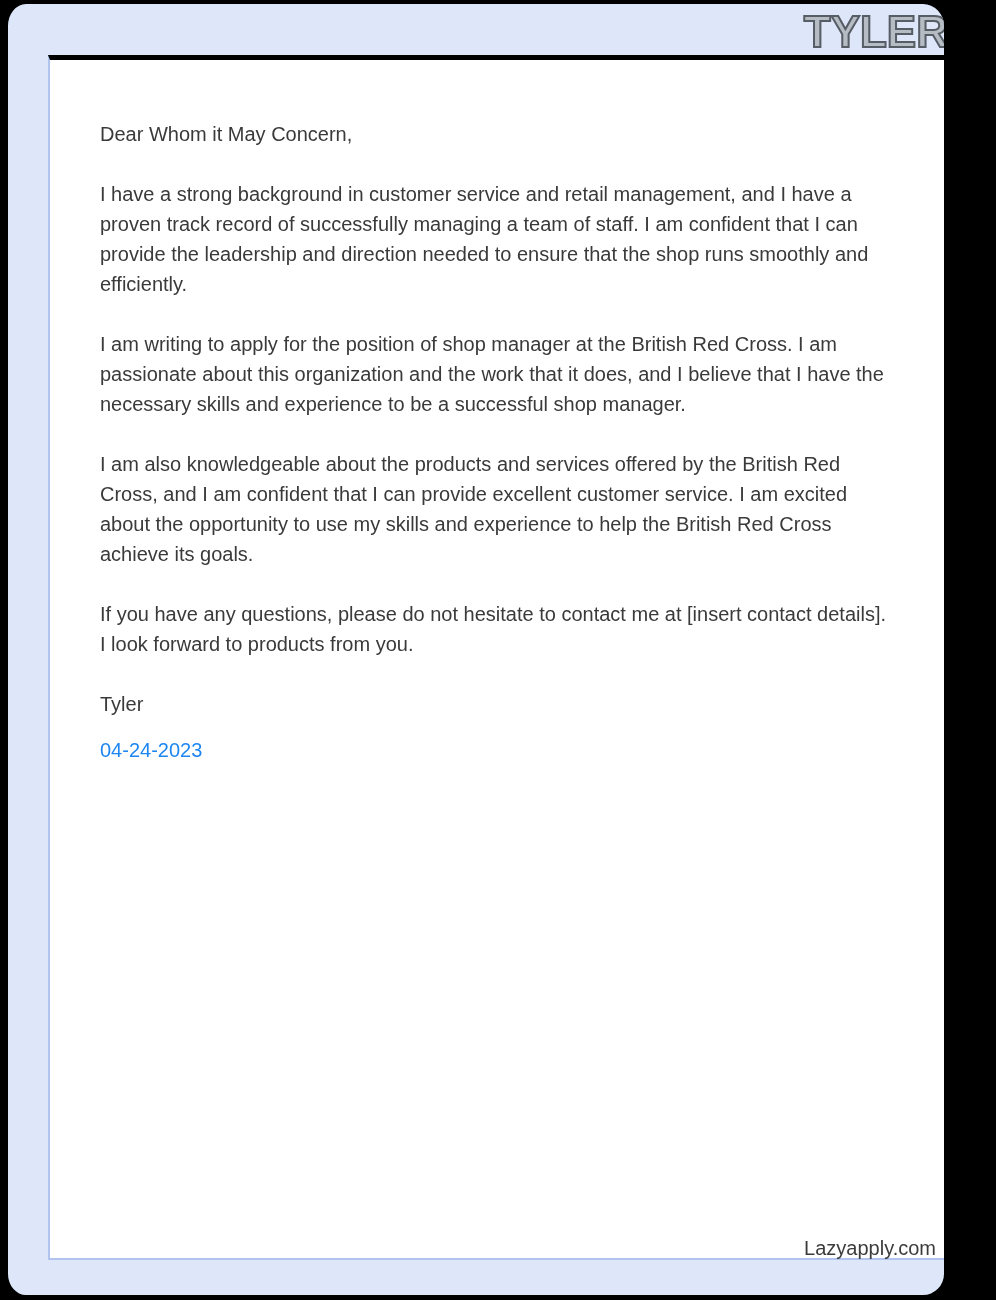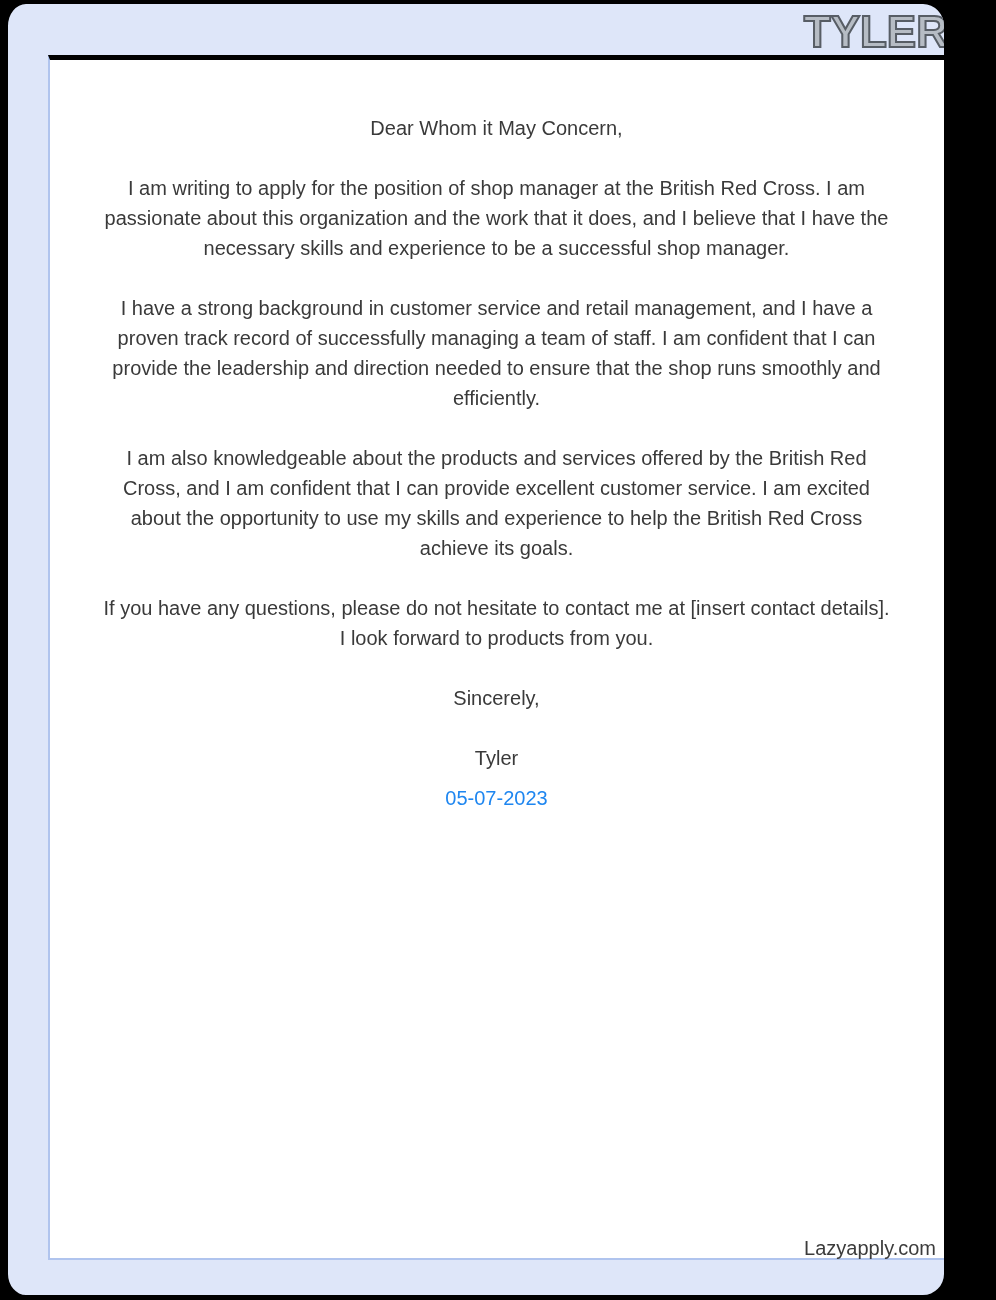--- a/index.html
+++ b/index.html
@@ -46,22 +46,21 @@
     border: 2px solid #b0c4ee;
     border-top: 5px solid #000000;
     padding: 43px 53px 0 50px;
   }
   .letter-body {
     color: #3a3a3a;
     font-size: 20px;
     line-height: 30px;
   }
   .letter-body p {
-    margin: 10px 0 30px 0;
-    text-align: center;
+    margin: 16px 0 30px 0;
   }
   .letter-body p.signature {
     margin-bottom: 8px;
   }
   .date {
     color: #1e86f0;
     font-size: 20px;
     line-height: 30px;
     margin: 0;
   }
@@ -77,25 +76,24 @@
 </head>
 <body>
 
 <div class="frame">
 
   <div class="brand-logo">TYLER</div>
 
   <div class="document">
     <div class="letter-body">
       <p>Dear Whom it May Concern,</p>
+      <p>I have a strong background in customer service and retail management, and I have a proven track record of successfully managing a team of staff. I am confident that I can provide the leadership and direction needed to ensure that the shop runs smoothly and efficiently.</p>
       <p>I am writing to apply for the position of shop manager at the British Red Cross. I am passionate about this organization and the work that it does, and I believe that I have the necessary skills and experience to be a successful shop manager.</p>
-      <p>I have a strong background in customer service and retail management, and I have a proven track record of successfully managing a team of staff. I am confident that I can provide the leadership and direction needed to ensure that the shop runs smoothly and efficiently.</p>
       <p>I am also knowledgeable about the products and services offered by the British Red Cross, and I am confident that I can provide excellent customer service. I am excited about the opportunity to use my skills and experience to help the British Red Cross achieve its goals.</p>
       <p>If you have any questions, please do not hesitate to contact me at [insert contact details]. I look forward to products from you.</p>
-      <p>Sincerely,</p>
       <p class="signature">Tyler</p>
-      <p class="date">05-07-2023</p>
+      <p class="date">04-24-2023</p>
     </div>
 
     <div class="watermark">Lazyapply.com</div>
   </div>
 
 </div>
 
 </body></html>

